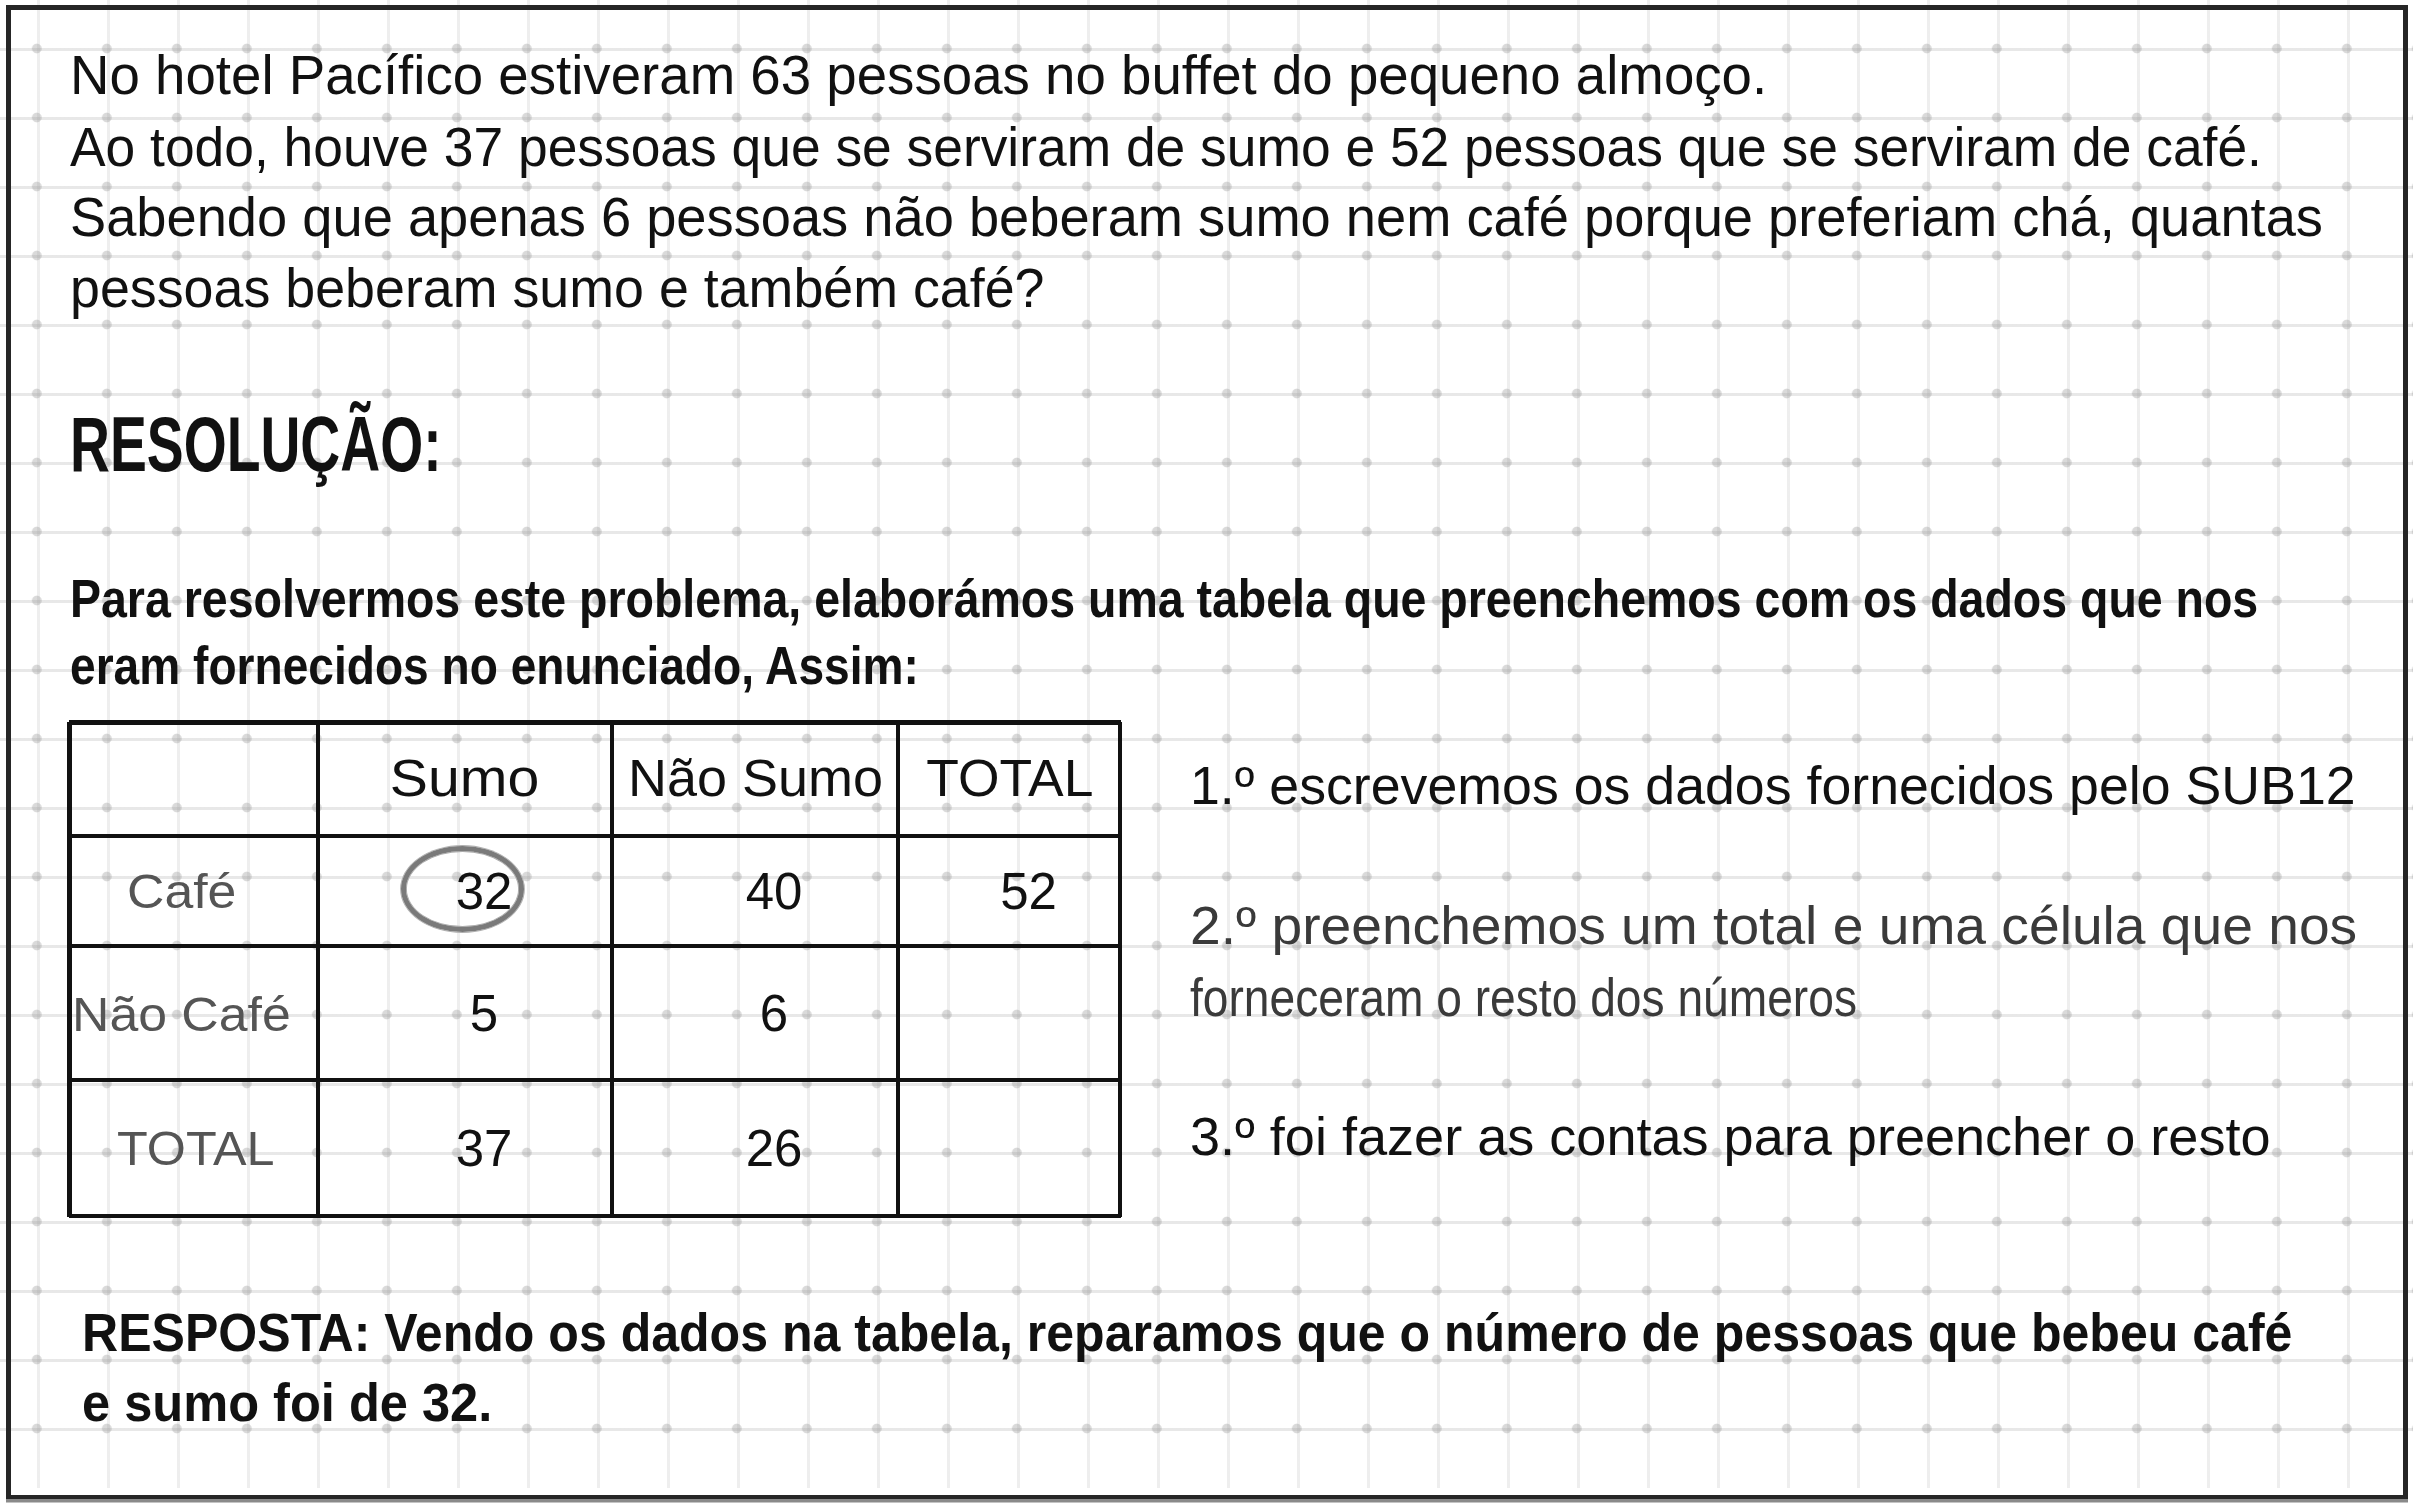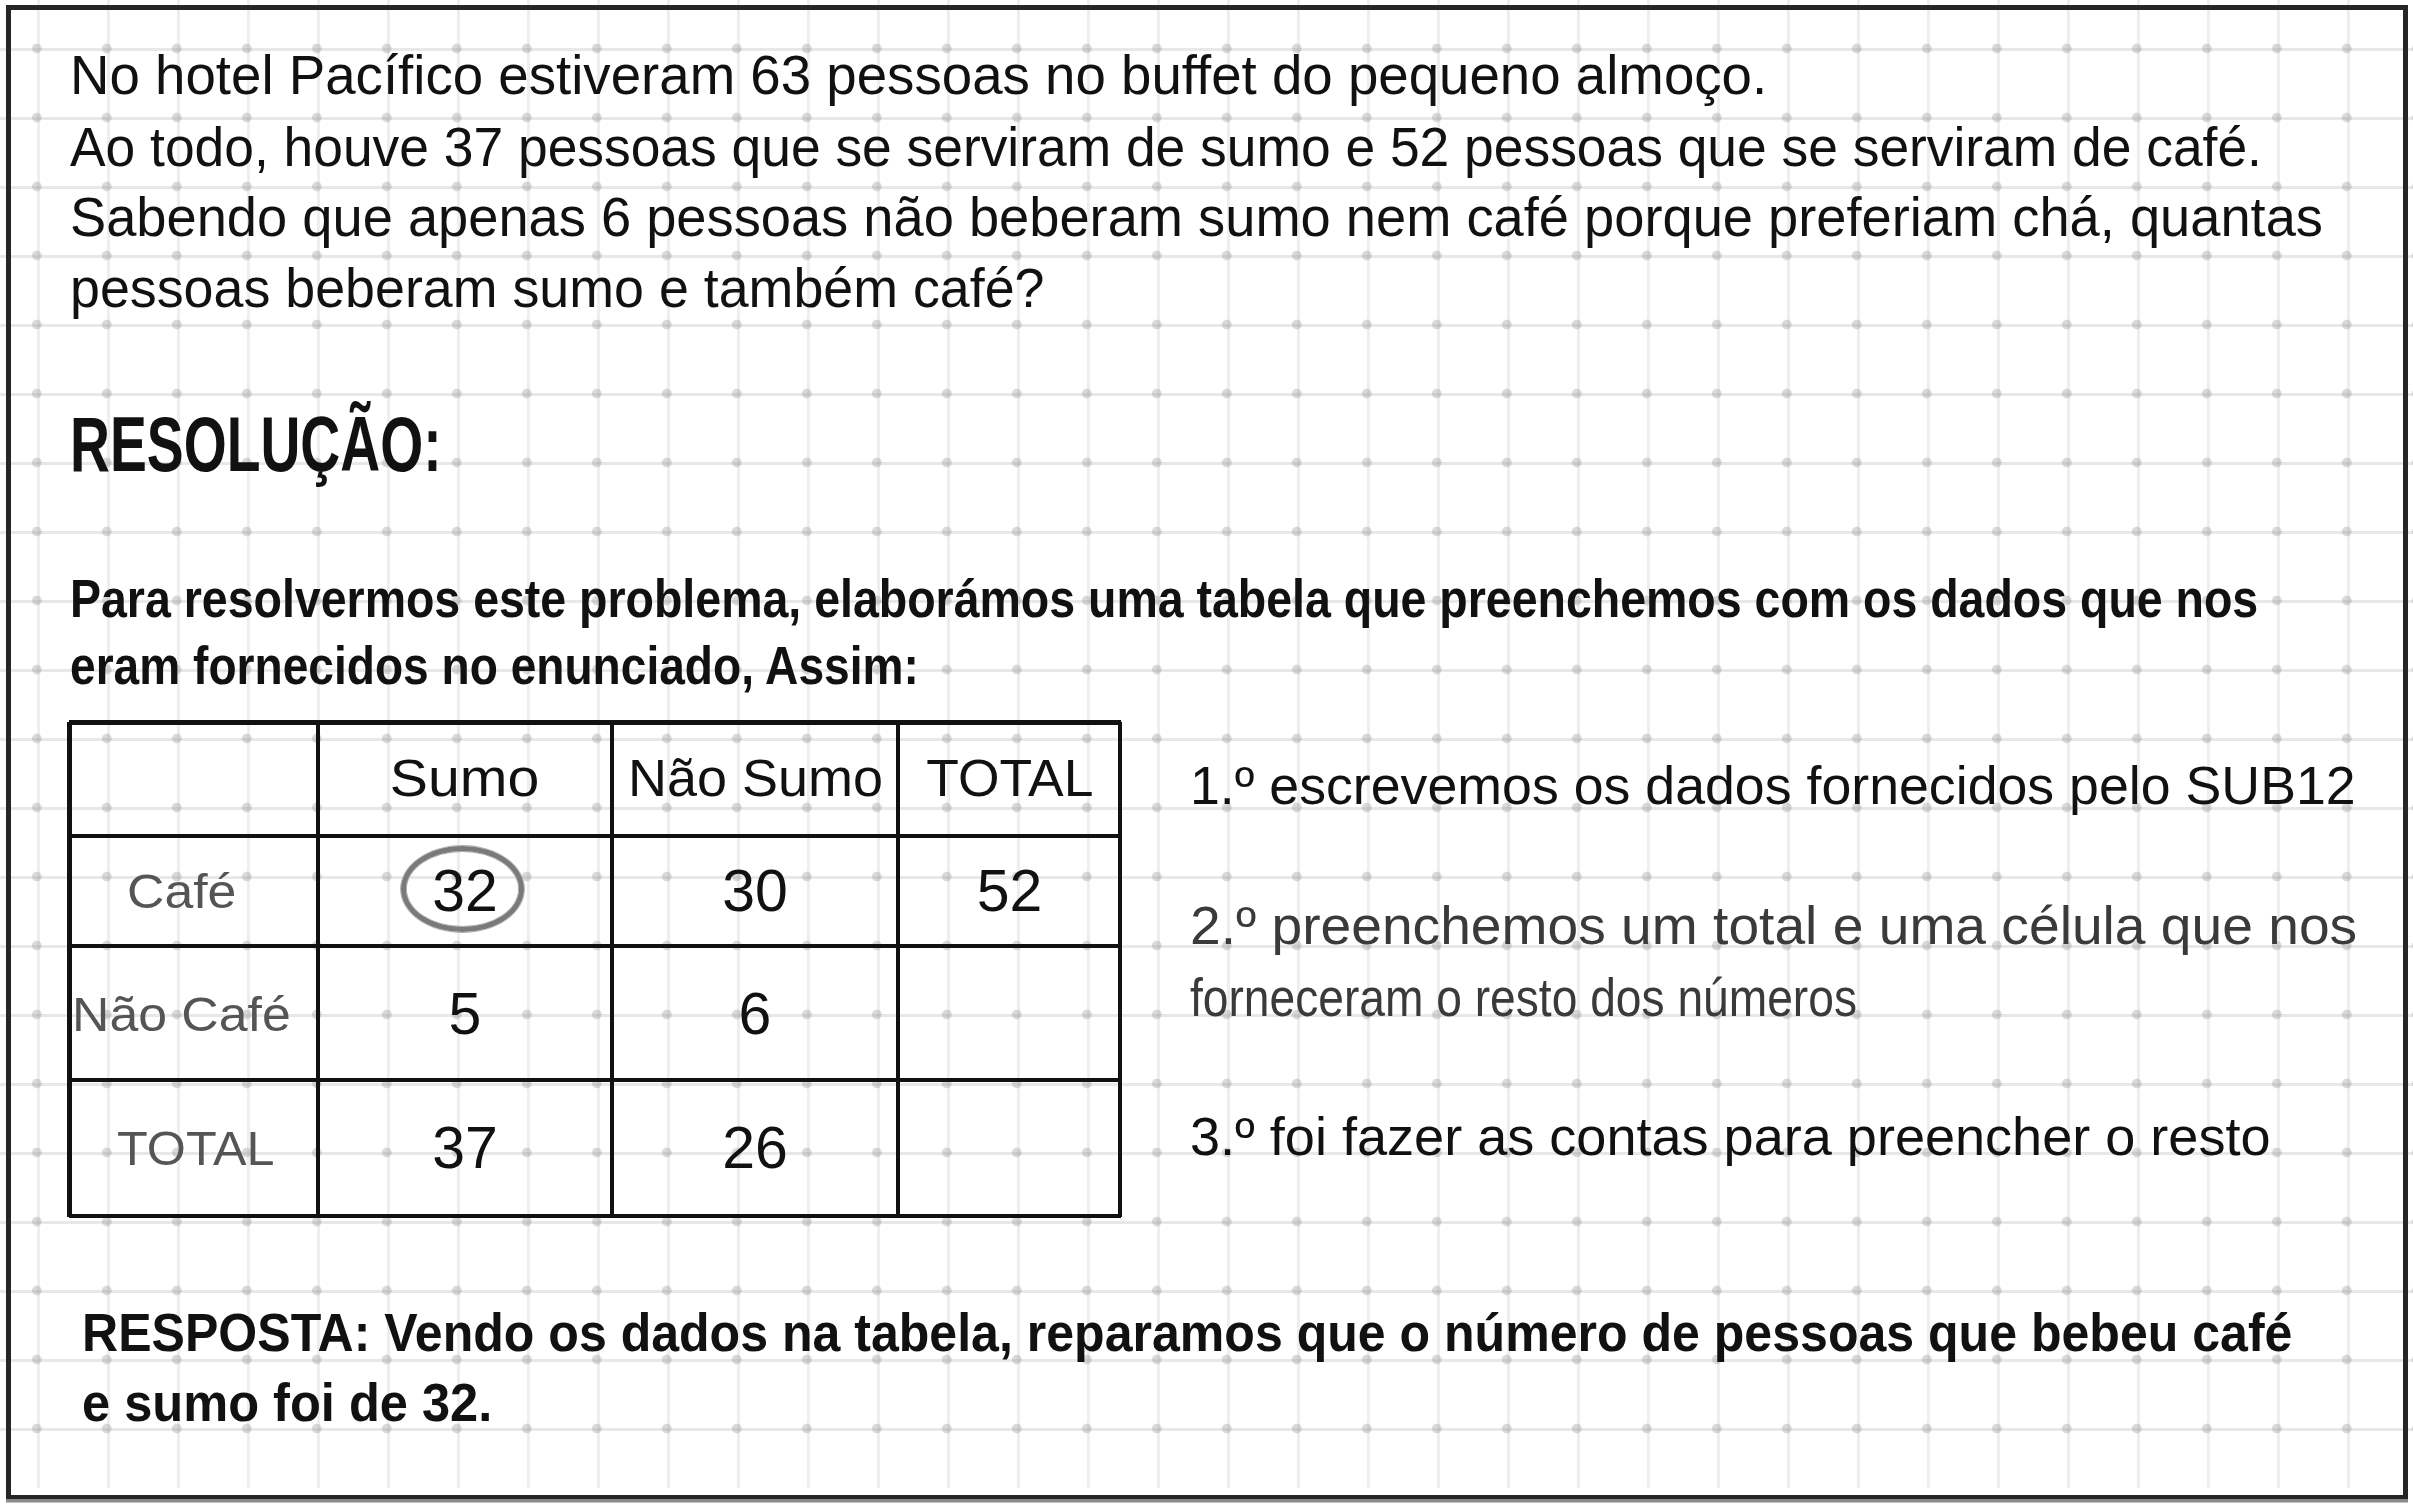--- a/index.html
+++ b/index.html
@@ -32,21 +32,21 @@
 
   .tbl { position: absolute; left: 69px; top: 722px; width: 1050px; height: 494px; }
   .hl { position: absolute; background: #111; height: 4.4px; }
   .vl { position: absolute; background: #111; width: 4.4px; }
   .cell {
     position: absolute; display: flex; align-items: center; justify-content: center;
     font-family: "Liberation Sans", sans-serif; white-space: nowrap;
   }
   .cell.head { font-size: 51px; color: #111; }
   .cell.rowlab { font-size: 49px; color: #555555; }
-  .cell.num { font-size: 59px; color: #111; }
+  .cell.num { font-size: 51px; color: #111; padding-left: 19px; }
   .cell .txt { display: inline-block; transform-origin: 50% 50%; }
   .circle {
     position: absolute; left: 401px; top: 846px; width: 123px; height: 86px;
     border: 5.3px solid #7a7a7a; border-radius: 50%; box-sizing: border-box;
     box-shadow: inset 0 0 0 0.9px #aaaaaa, 0 0 0 0.9px #b0b0b0;
   }
 </style>
 </head>
 <body>
 
@@ -91,21 +91,21 @@
         <span class="txt" style="transform: scaleX(1.04647);">TOTAL</span>
       </div>
 
     <div class="cell rowlab" style="left:2.6px;top:116px;width:244px;height:106px;justify-content:flex-start;padding-left:55px;box-sizing:border-box">
         <span class="txt" style="transform-origin: 0px 50%; transform: scaleX(1.05666);">Café</span>
       </div>
     <div class="cell num" style="left:251px;top:116px;width:290px;height:106px">
         <span class="txt">32</span>
       </div>
     <div class="cell num" style="left:545px;top:116px;width:282px;height:106px">
-        <span class="txt">30</span>
+        <span class="txt">40</span>
       </div>
     <div class="cell num" style="left:832px;top:116px;width:217px;height:106px">
         <span class="txt">52</span>
       </div>
 
     <div class="cell rowlab" style="left:2.6px;top:227px;width:244px;height:129px;justify-content:flex-start;box-sizing:border-box">
         <span class="txt" style="transform-origin: 0px 50%; transform: scaleX(1.05673);">Não Café</span>
       </div>
     <div class="cell num" style="left:251px;top:227px;width:290px;height:129px">
         <span class="txt">5</span>

